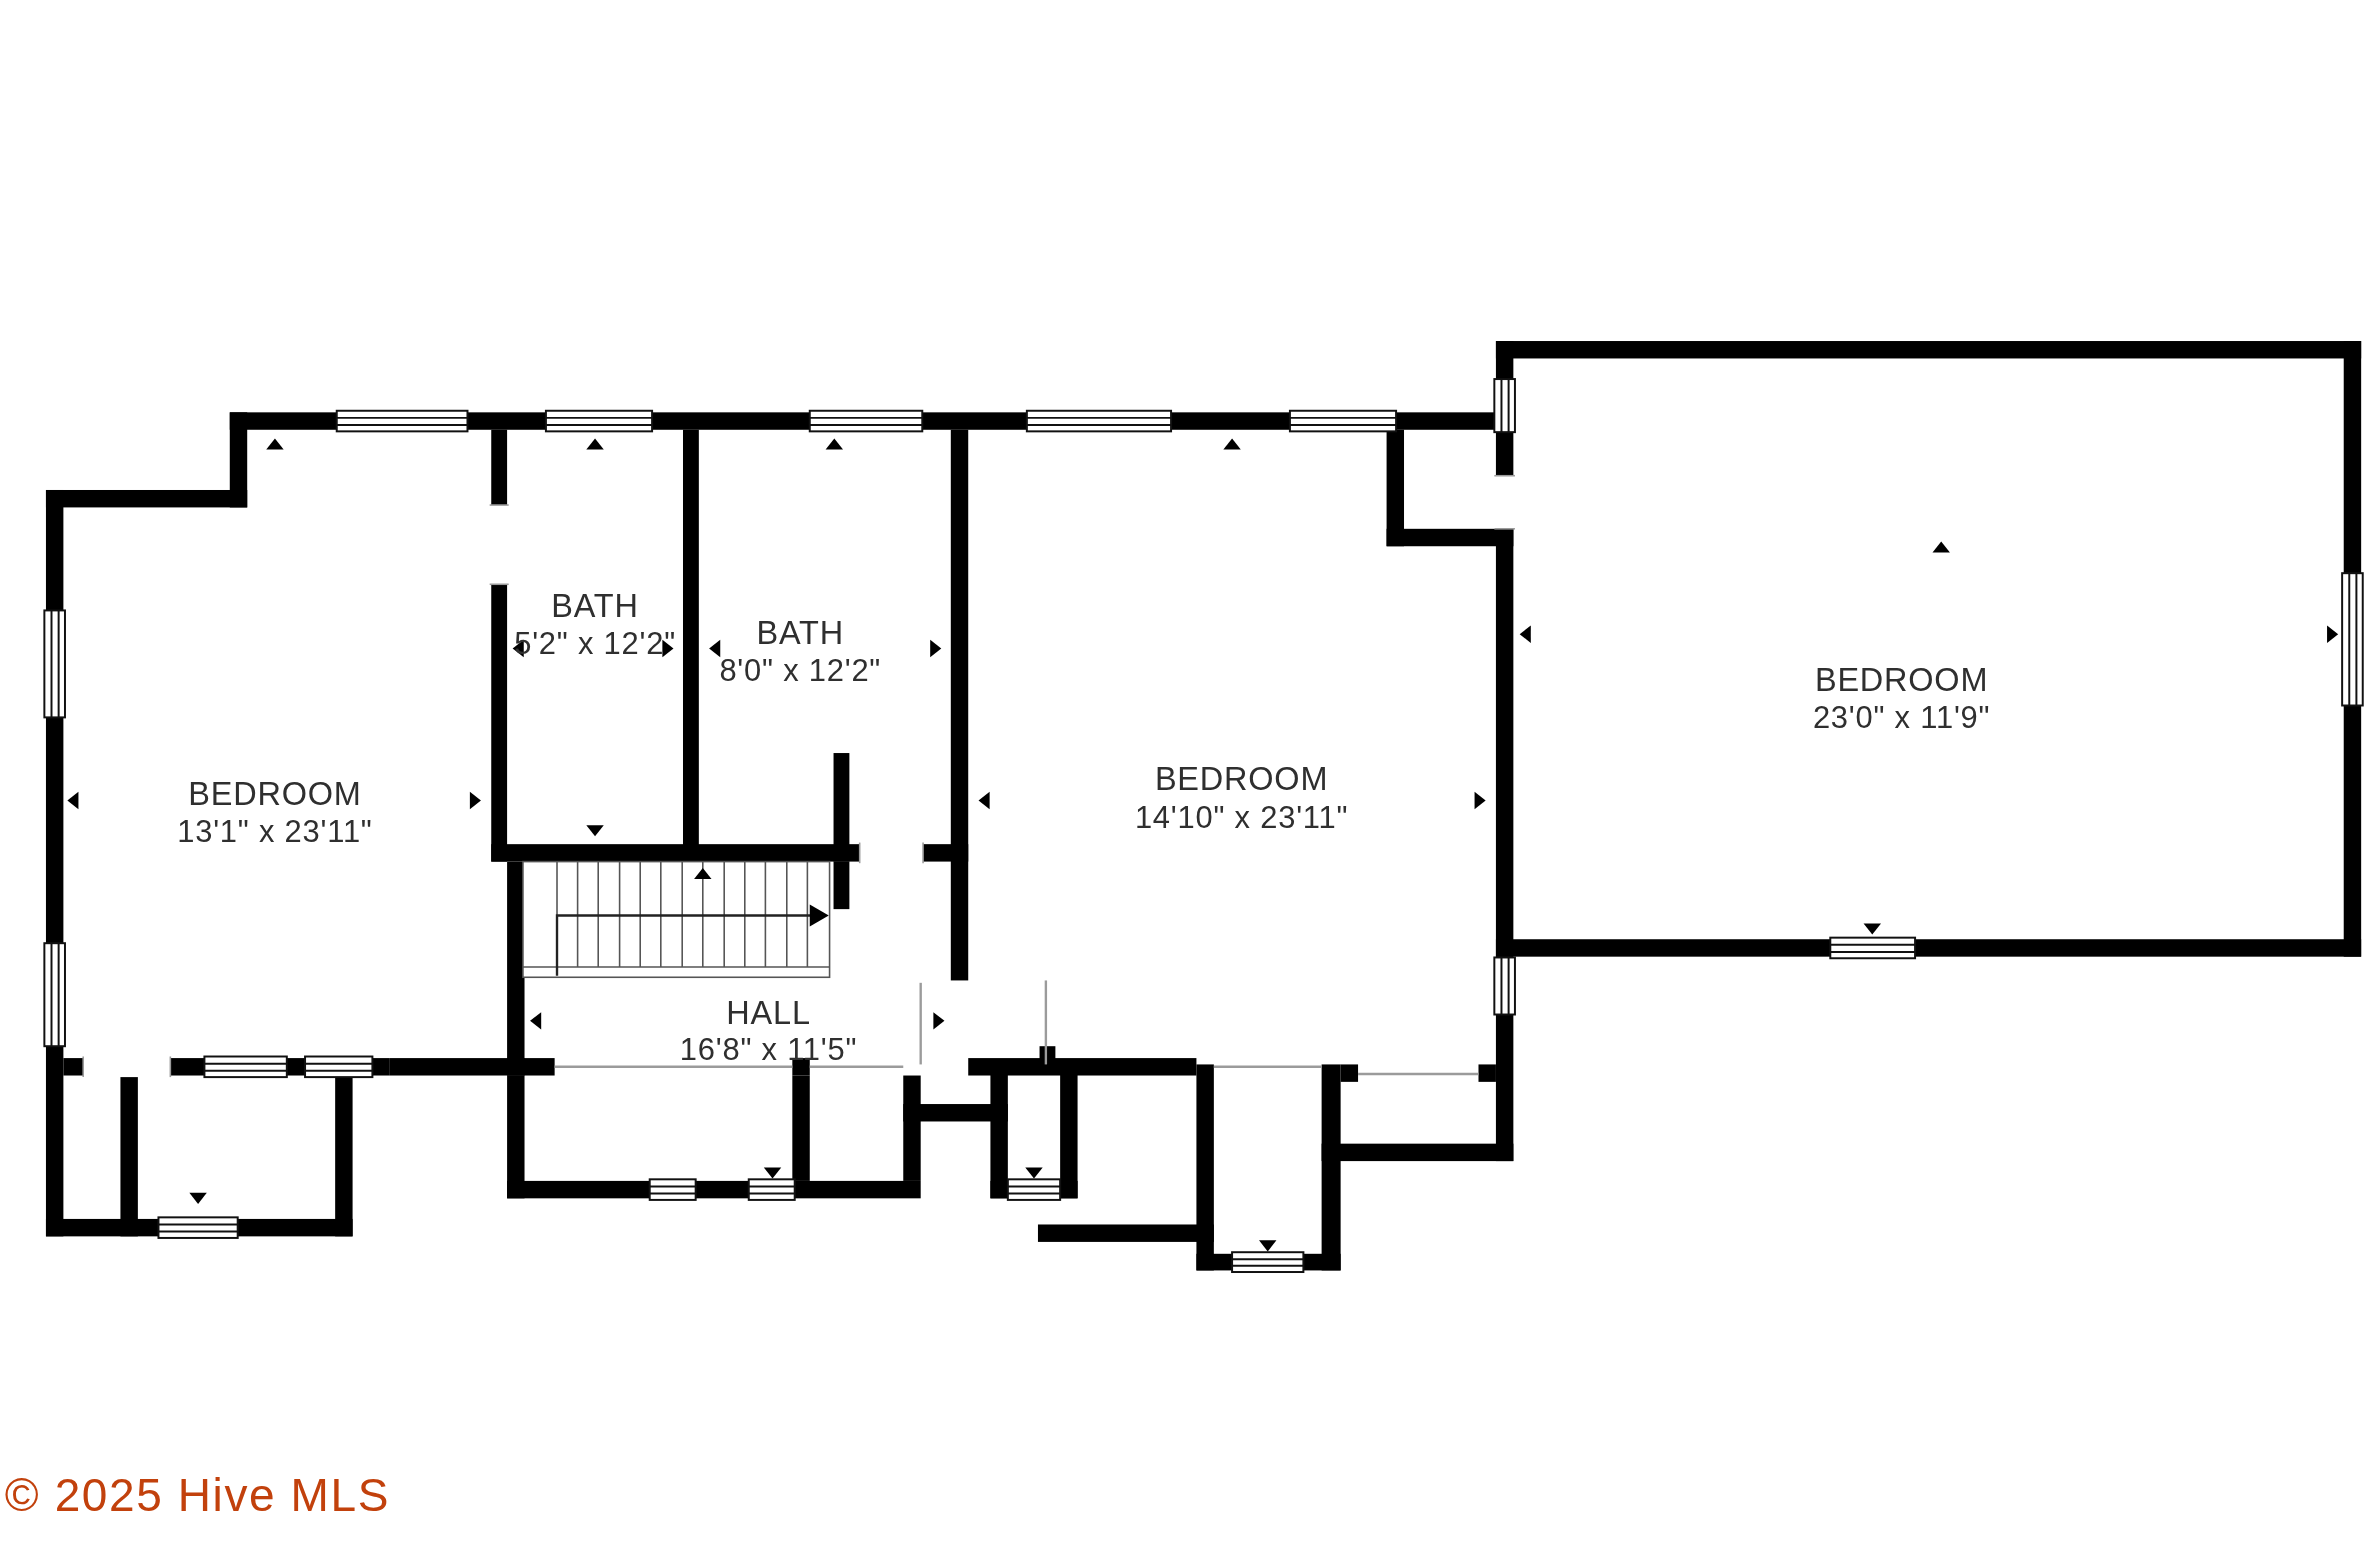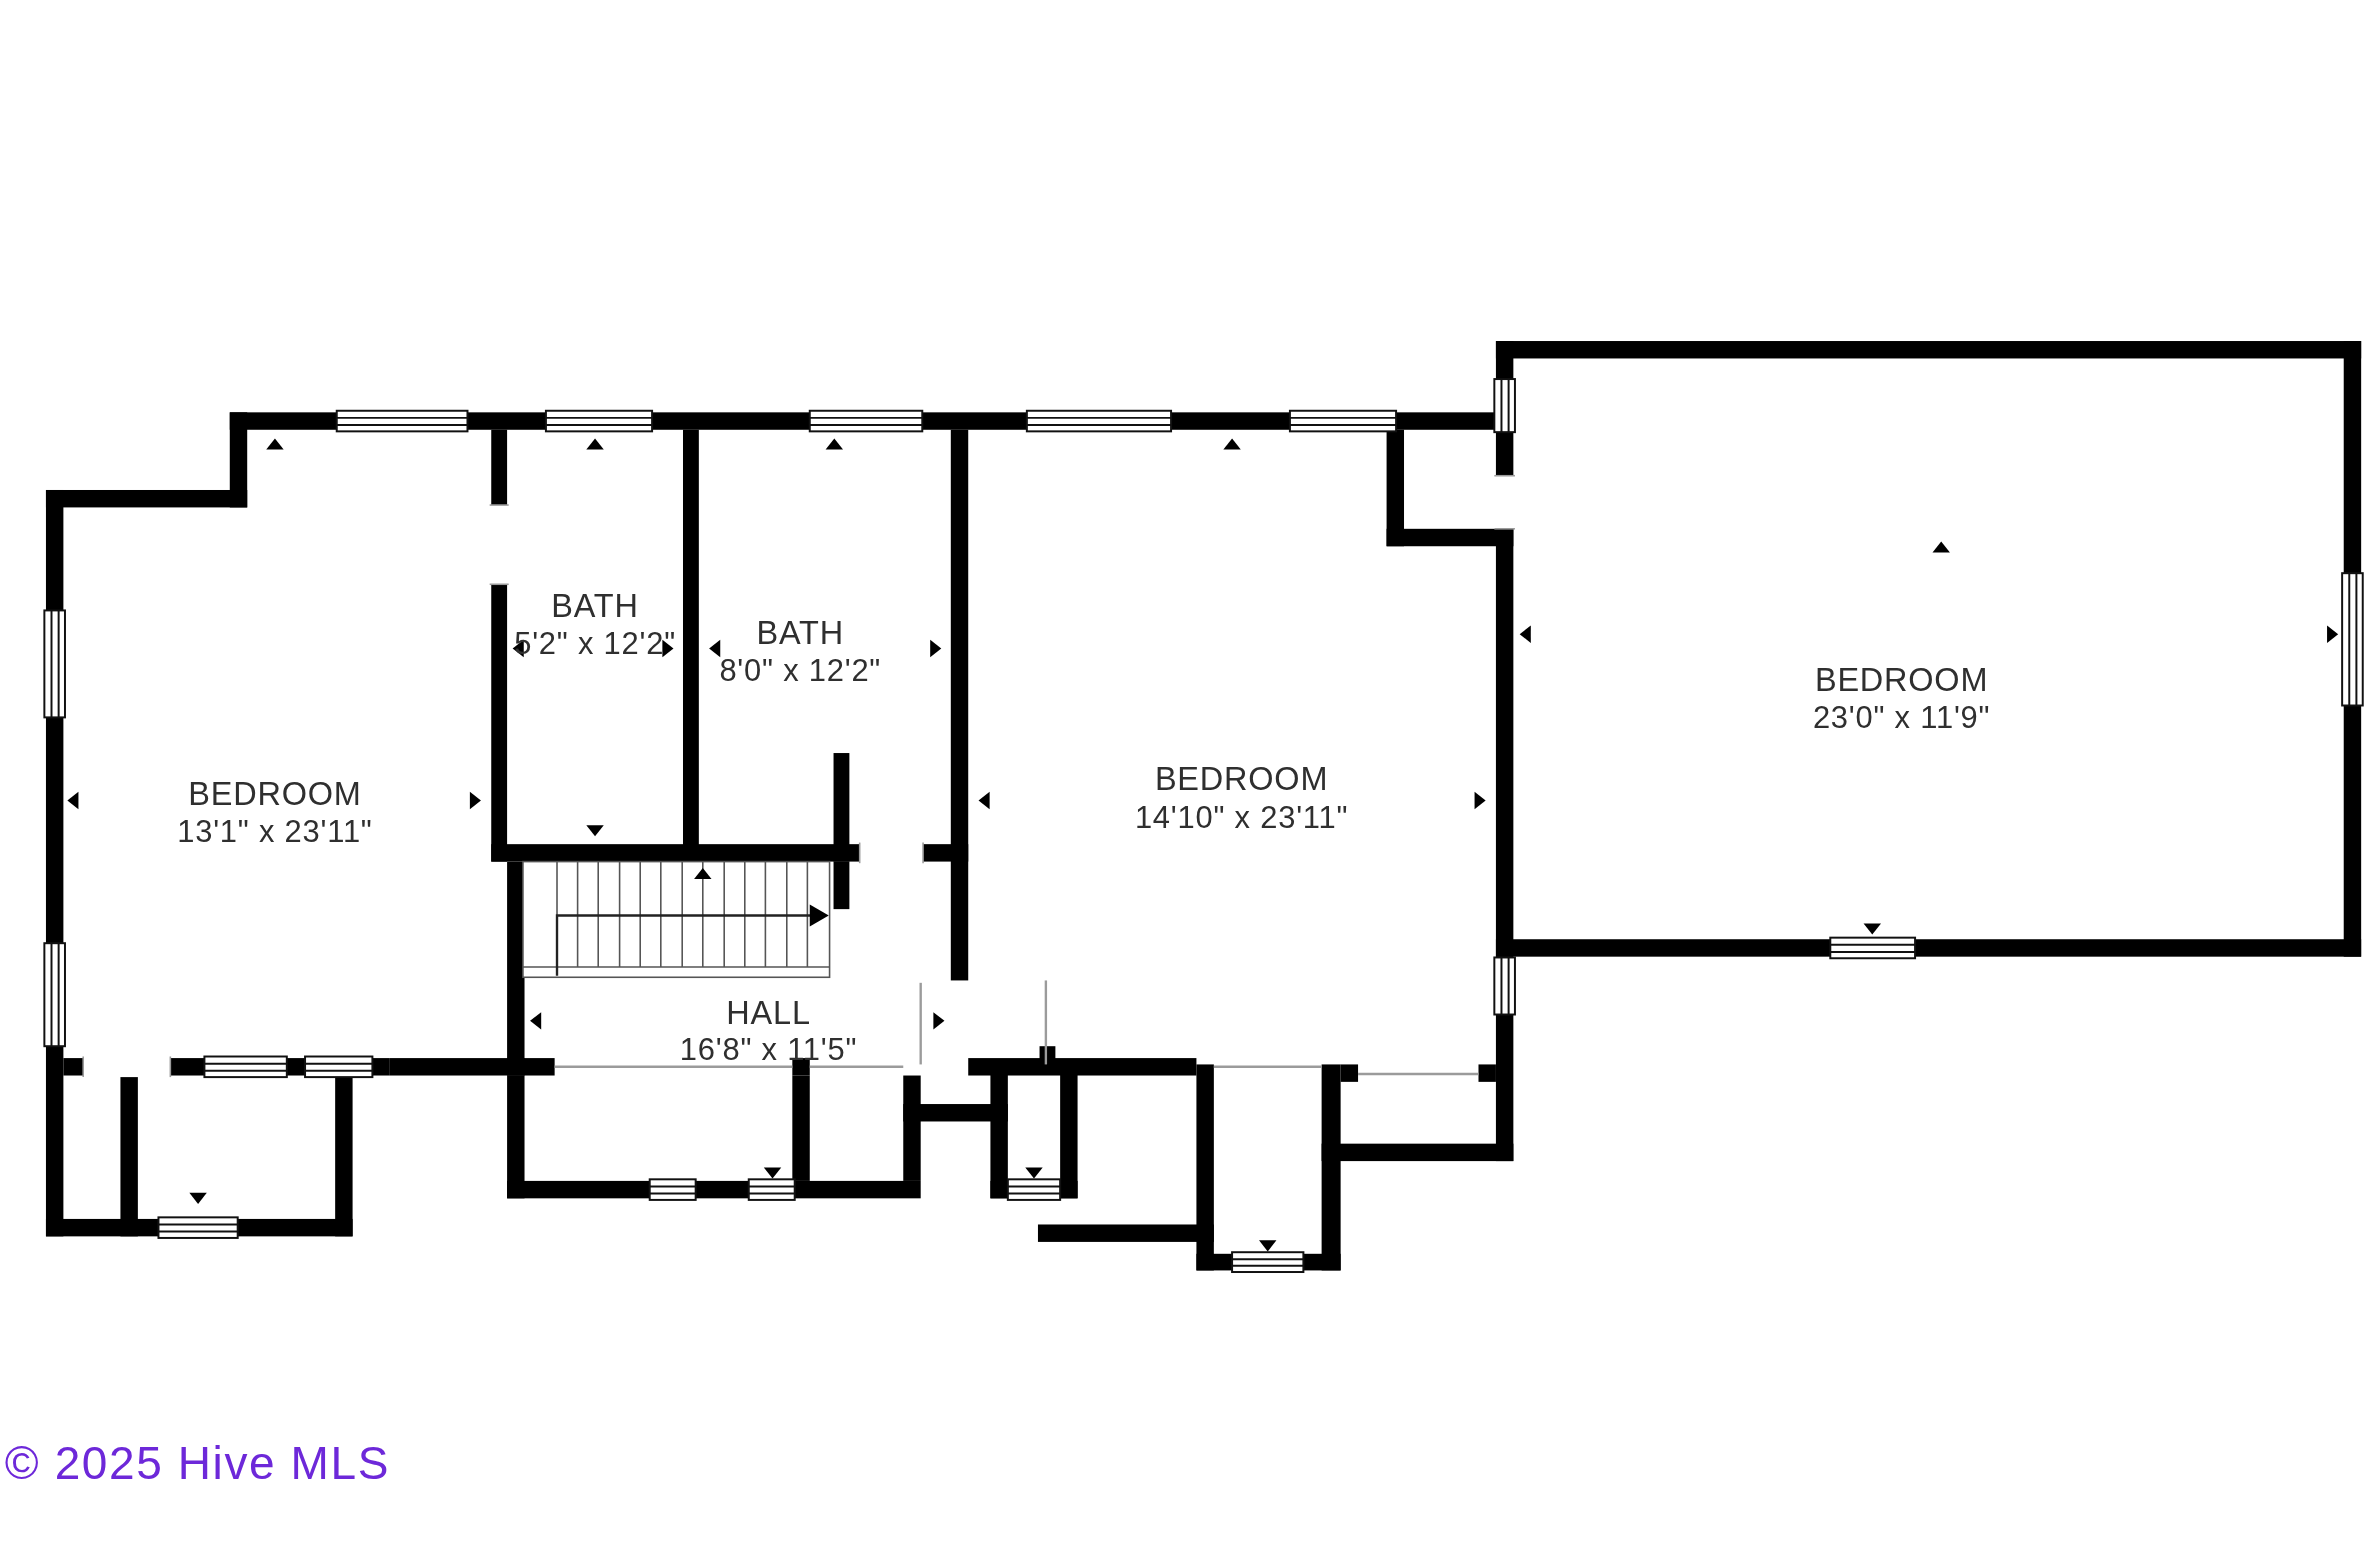--- a/index.html
+++ b/index.html
@@ -1,22 +1,22 @@
 <!DOCTYPE html>
 <html style="font-size:12.7px"><head>
 <meta charset="utf-8">
 <style>
   html,body{margin:0;padding:0;background:#ffffff;}
   #stage{position:relative;width:2377px;height:1556px;background:#fff;overflow:hidden;
          font-family:"Liberation Sans", sans-serif;}
   svg{display:block}
   .room-name{font-family:"Liberation Sans",sans-serif;font-size:41px;fill:#2f2f2f;letter-spacing:1px;}
   .room-dims{font-family:"Liberation Sans",sans-serif;font-size:39px;fill:#2f2f2f;letter-spacing:1px;}
-  #watermark{position:absolute;left:4.8px;top:1436px;font-size:46px;font-weight:400;
-             color:#6d28d9;letter-spacing:1.6px;font-family:"Liberation Sans",sans-serif;}
+  #watermark{position:absolute;left:4.8px;top:1468px;font-size:46px;font-weight:400;
+             color:#c2410c;letter-spacing:1.6px;font-family:"Liberation Sans",sans-serif;}
 </style>
 </head>
 <body>
 
 <div id="stage">
 <svg width="2377" height="1556" viewBox="0 0 3000 1963" xmlns="http://www.w3.org/2000/svg">
 
   <g fill="#000000">
 
     <rect x="290" y="520" width="1613" height="22"></rect>

